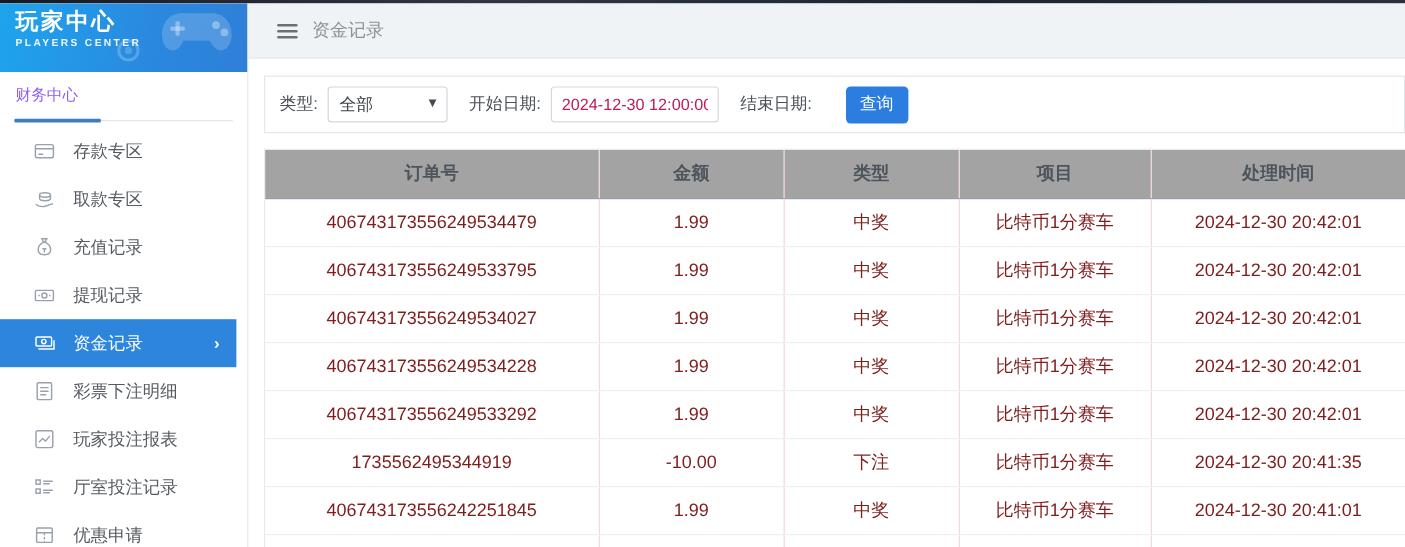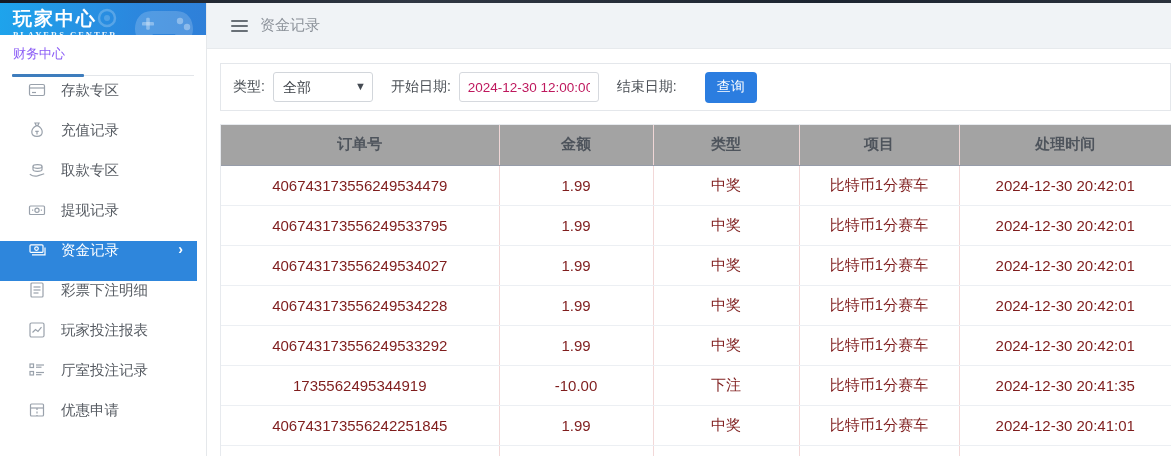--- a/index.html
+++ b/index.html
@@ -5,33 +5,33 @@
   * { margin:0; padding:0; box-sizing:border-box; }
   html,body { width:1171px; height:456px; overflow:hidden; }
   body { font-family:"Liberation Sans","DejaVu Sans",sans-serif; background:#fff; }
 
   .top-strip { height:3px; width:100%; background:linear-gradient(90deg,#141a24,#303743 35%,#1c2430 70%,#2a313c); }
 
   .app { display:flex; width:100%; height:453px; }
 
   
   .sidebar { width:207px; flex:0 0 207px; background:#fff; border-right:1px solid #e5e8eb; position:relative; }
-  .sidebar-header { height:32px; background:linear-gradient(100deg,#1ea4ec 0%,#2b87de 65%,#2f7fd8 100%); position:relative; padding:4px 0 0 13px; overflow:hidden;font-family:Liberation Serif, serif; }
+  .sidebar-header { height:57px; background:linear-gradient(100deg,#1ea4ec 0%,#2b87de 65%,#2f7fd8 100%); position:relative; padding:4px 0 0 13px; overflow:hidden; }
   .sb-title { color:#fff; font-size:19px; font-weight:bold; letter-spacing:2px; line-height:23px; }
   .sb-subtitle { color:rgba(255,255,255,.92); font-size:8.5px; font-weight:bold; letter-spacing:2px; }
   .sb-art { position:absolute; right:6px; top:0; opacity:.9; }
   .sb-art2 { position:absolute; right:88px; bottom:2px; }
 
   .section-title { padding:10px 12px 0 13px; font-size:13px; color:#8b5cf6; }
   .section-divider { position:relative; margin:11px 12px 0 12px; height:3px; }
   .section-divider .gray { position:absolute; left:0; right:0; top:1px; height:1px; background:#e3e6ea; }
   .section-divider .blue { position:absolute; left:0; top:0; width:72px; height:3px; background:#3e7dbd; border-radius:1px; }
 
   .menu { margin-top:4px; }
-  .menu-item { height:40px; display:flex; padding-left:28px; cursor:pointer; color:#565b62; font-size:14.5px; }
+  .menu-item { height:40px; display:flex; align-items:center; padding-left:28px; cursor:pointer; color:#565b62; font-size:14.5px; }
   .menu-item .mi-icon { width:18px; height:18px; margin-right:15px; color:#99a1ab; flex:0 0 18px; }
   .menu-item .mi-icon svg { width:18px; height:18px; display:block; }
   .menu-item.active { background:#2e86dc; color:#fff; width:197px; }
   .menu-item.active .mi-icon { color:#fff; }
   .mi-chevron { margin-left:auto; margin-right:14px; font-size:14px; font-weight:bold; color:#fff; }
 
   
   .main { flex:1; display:flex; flex-direction:column; min-width:0; background:#fff; }
   .topbar { height:46px; flex:0 0 46px; background:#f0f3f6; border-bottom:1px solid #e7eaed; display:flex; align-items:center; padding-left:24px; }
   .hamburger { width:17px; display:flex; flex-direction:column; gap:3px; margin-right:12px; cursor:pointer; }
@@ -101,36 +101,36 @@
               <rect x="1.5" y="3.5" width="15" height="11" rx="1.5"></rect>
               <line x1="1.5" y1="7" x2="16.5" y2="7"></line>
               <line x1="4" y1="11.5" x2="8" y2="11.5"></line>
             </svg>
           </span>
           <span class="mi-label">存款专区</span>
         </div>
         <div class="menu-item">
           <span class="mi-icon">
             <svg viewBox="0 0 18 18" fill="none" stroke="currentColor" stroke-width="1.2">
+              <ellipse cx="9.5" cy="5.5" rx="4.5" ry="1.8"></ellipse>
+              <path d="M5 5.5v3c0 1 2 1.8 4.5 1.8S14 9.5 14 8.5v-3"></path>
+              <path d="M1.8 13.2c2.5 1.8 5.5 2.3 7.7 1.7l6.7-2.2"></path>
+            </svg>
+          </span>
+          <span class="mi-label">取款专区</span>
+        </div>
+        <div class="menu-item">
+          <span class="mi-icon">
+            <svg viewBox="0 0 18 18" fill="none" stroke="currentColor" stroke-width="1.2">
               <path d="M7 2h4l-1.3 2.7H8.3z"></path>
               <path d="M8.3 4.7C5.4 6.2 3.8 8.5 3.8 10.9c0 2.7 2.1 4.4 5.2 4.4s5.2-1.7 5.2-4.4c0-2.4-1.6-4.7-4.5-6.2z"></path>
               <path d="M7.3 10.3h3.4M9 10.3v3.2"></path>
             </svg>
           </span>
           <span class="mi-label">充值记录</span>
-        </div>
-        <div class="menu-item">
-          <span class="mi-icon">
-            <svg viewBox="0 0 18 18" fill="none" stroke="currentColor" stroke-width="1.2">
-              <ellipse cx="9.5" cy="5.5" rx="4.5" ry="1.8"></ellipse>
-              <path d="M5 5.5v3c0 1 2 1.8 4.5 1.8S14 9.5 14 8.5v-3"></path>
-              <path d="M1.8 13.2c2.5 1.8 5.5 2.3 7.7 1.7l6.7-2.2"></path>
-            </svg>
-          </span>
-          <span class="mi-label">取款专区</span>
         </div>
         <div class="menu-item">
           <span class="mi-icon">
             <svg viewBox="0 0 18 18" fill="none" stroke="currentColor" stroke-width="1.2">
               <rect x="1.5" y="5" width="15" height="8.5" rx="1"></rect>
               <circle cx="9" cy="9.2" r="2.1"></circle>
               <line x1="4" y1="9.2" x2="5.2" y2="9.2"></line>
               <line x1="12.8" y1="9.2" x2="14" y2="9.2"></line>
             </svg>
           </span>

